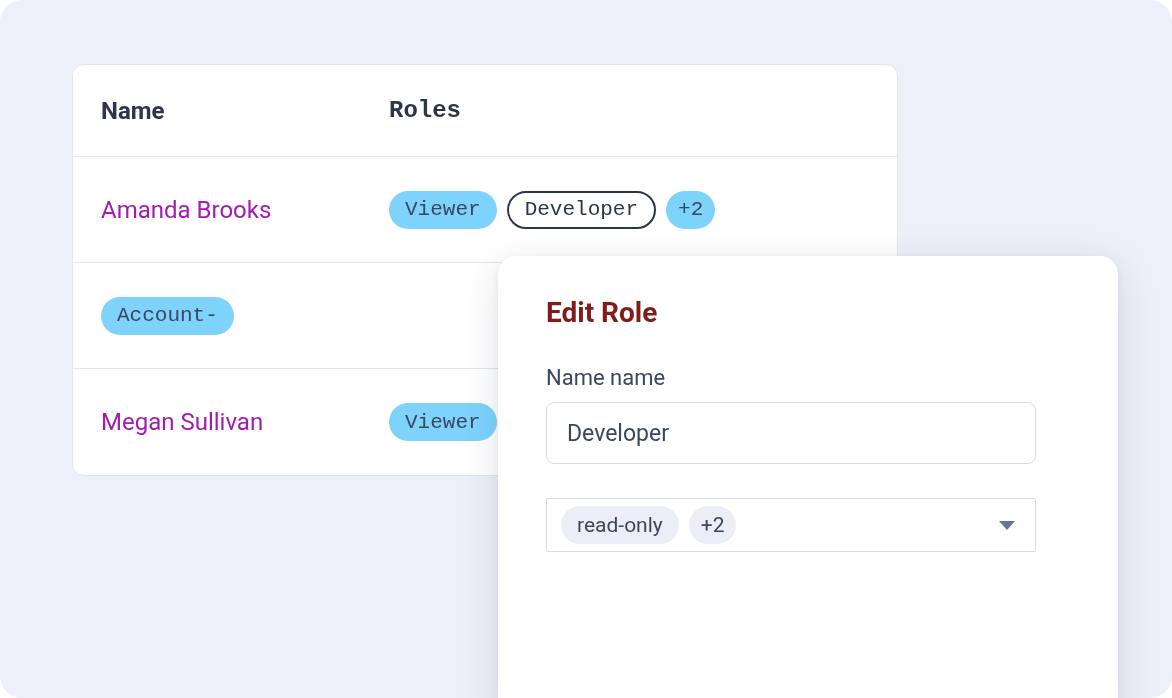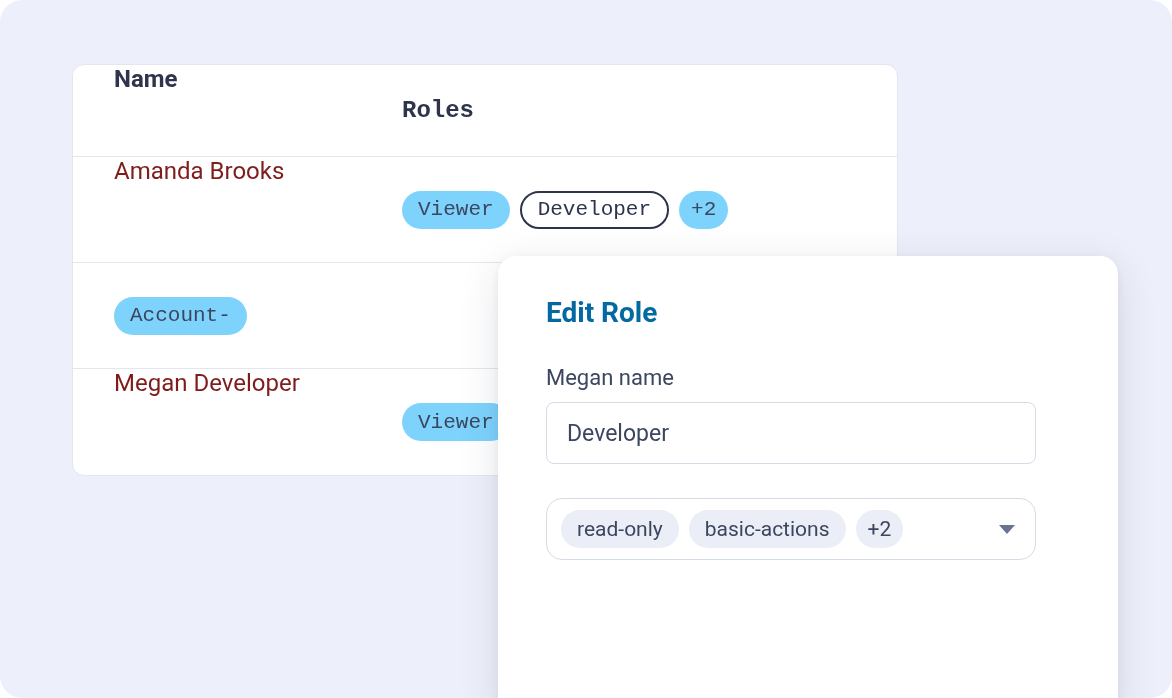--- a/index.html
+++ b/index.html
@@ -21,37 +21,38 @@
     left: 72px;
     top: 64px;
     width: 826px;
     background: #fff;
     border: 1px solid #E3E6EE;
     border-radius: 12px;
     overflow: hidden;
   }
   .thead, .trow {
     display: flex;
-    padding: 0 41px;
+    align-items: center;
+    padding: 0 28px;
     border-bottom: 1px solid #E3E6EE;
   }
   .trow:last-child { border-bottom: none; }
   .thead { height: 92px; }
   .trow  { height: 106px; }
   .col-name  { width: 288px; }
   .col-roles { flex: 1; display: flex; align-items: center; gap: 10px; font-family: Liberation Mono, monospace; }
   .th {
     font-size: 24px;
     font-weight: 700;
     color: #2D344B;
   }
   .tname {
     font-size: 24px;
     font-weight: 400;
-    color: #7f1d1d;
+    color: #a21caf;
   }
   .chip {
     display: inline-flex;
     align-items: center;
     height: 38px;
     padding: 0 16px;
     border-radius: 20px;
     background: #7dd3fc;
     color: #3D4660;
     font-size: 21px;
@@ -74,21 +75,21 @@
     background: #fff;
     border-radius: 18px;
     box-shadow: 0 10px 40px rgba(30, 40, 70, 0.12), 0 2px 8px rgba(30, 40, 70, 0.06);
     padding: 40px 48px 40px 48px;
     
     height: 460px;
   }
   .panel-title {
     font-size: 28px;
     font-weight: 700;
-    color: #0369a1;
+    color: #7f1d1d;
     margin-bottom: 36px;
   }
   .field-label {
     font-size: 22px;
     font-weight: 400;
     color: #3D4660;
     margin-bottom: 12px;
   }
   .text-input {
     width: 490px;
@@ -98,23 +99,23 @@
     padding: 0 20px;
     font-size: 23px;
     color: #3D4660;
     background: #fff;
     display: flex;
     align-items: center;
   }
   .field { margin-bottom: 34px; }
   .select {
     width: 490px;
-    height: 62px;
+    height: 54px;
     border: 1px solid #D7DBE6;
-    border-radius: 16px;
+    border-radius: 1px;
     padding: 0 14px;
     background: #fff;
     display: flex;
     align-items: center;
     gap: 10px;
   }
   .select .spacer { flex: 1; }
   .caret {
     width: 0; height: 0;
     border-left: 8px solid transparent;
@@ -144,41 +145,40 @@
       </div>
     </div>
 
     <div class="trow">
       <div class="col-roles">
         <span class="chip">Account-</span>
       </div>
     </div>
 
     <div class="trow">
-      <div class="col-name tname">Megan Developer</div>
+      <div class="col-name tname">Megan Sullivan</div>
       <div class="col-roles">
         <span class="chip">Viewer</span>
       </div>
     </div>
   </div>
 
   <div class="panel">
     <div class="panel-title">Edit Role</div>
 
     <div class="field">
-      <div class="field-label">Megan name</div>
+      <div class="field-label">Name name</div>
       <div class="text-input">
         <span>Developer</span>
       </div>
     </div>
 
     <div class="field">
       <div class="select">
         <span class="chip">read-only</span>
-        <span class="chip">basic-actions</span>
         <span class="chip count">+2</span>
         <span class="spacer"></span>
         <span class="caret"></span>
       </div>
     </div>
   </div>
 
 </div>
 
 </body></html>

